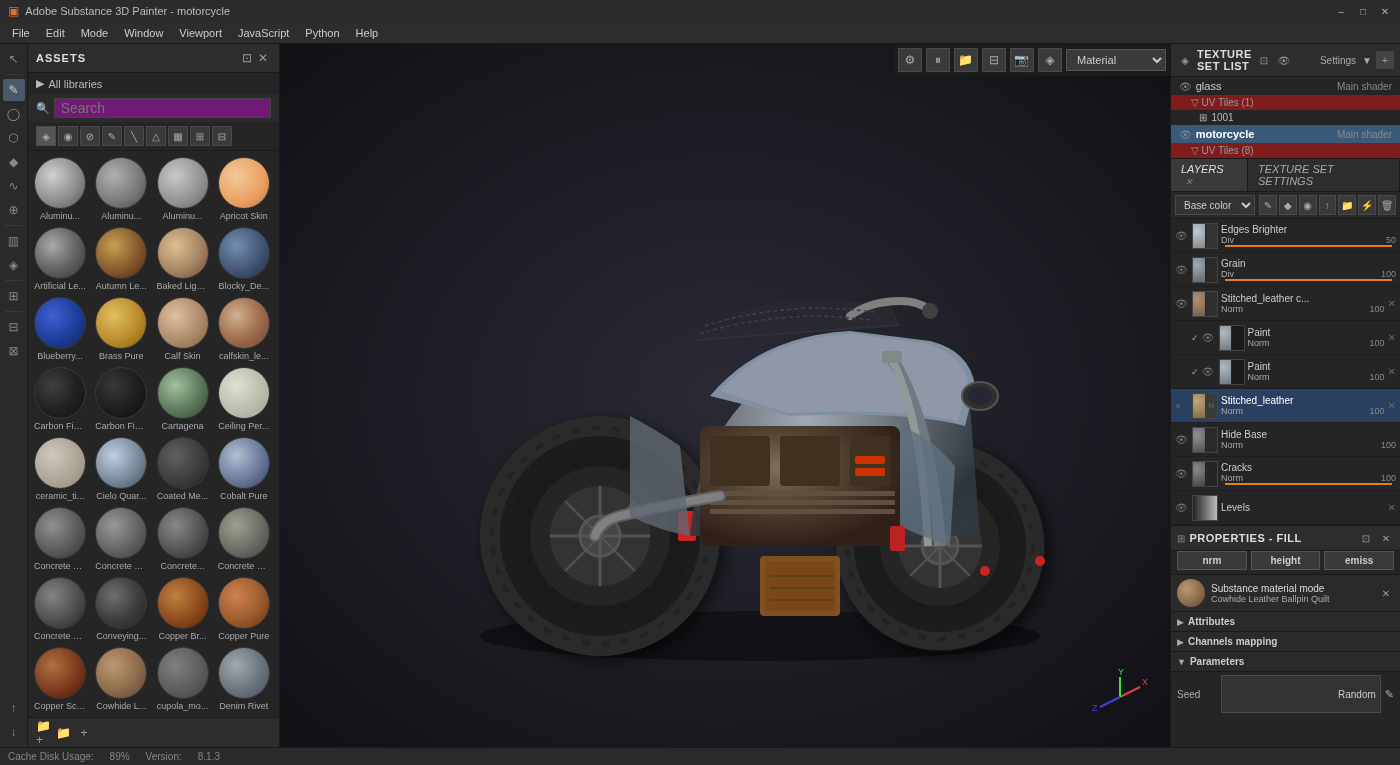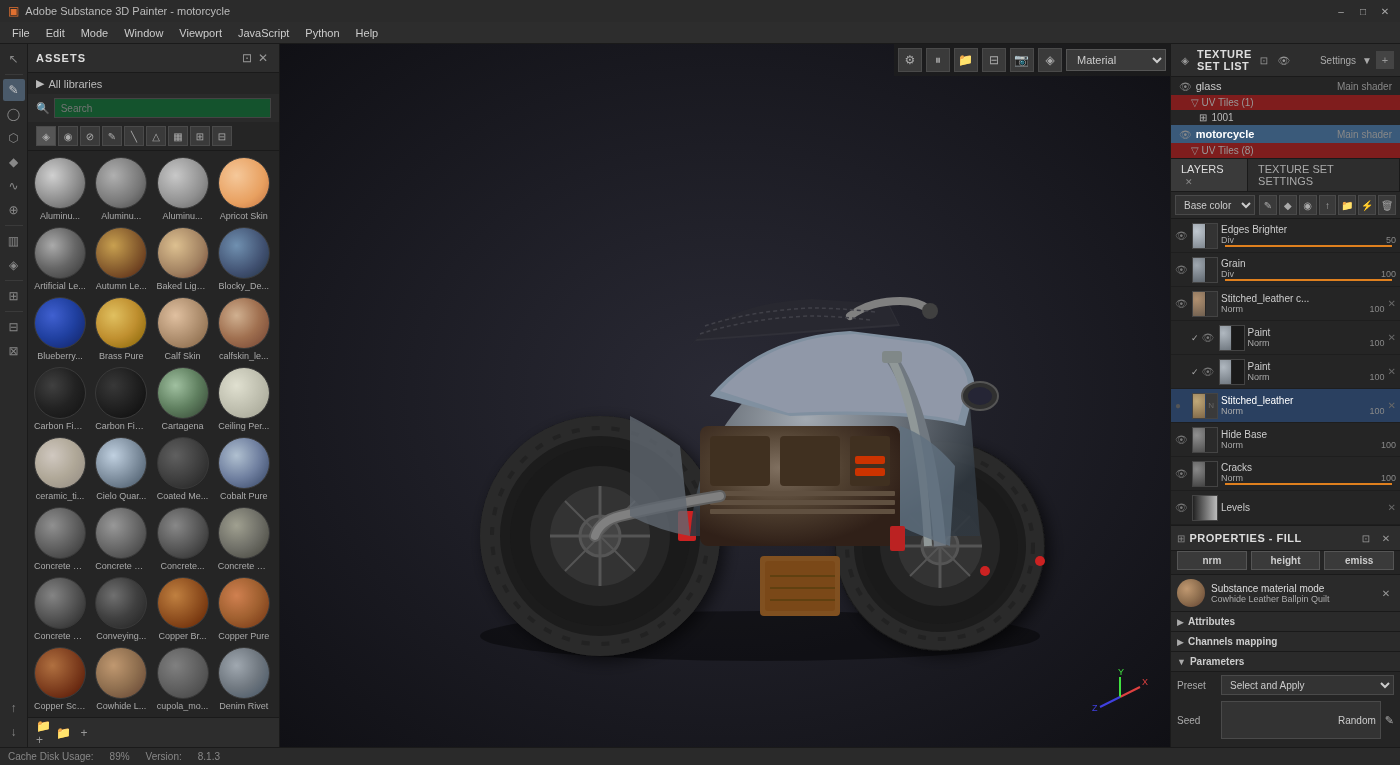--- a/index.html
+++ b/index.html
@@ -110,25 +110,25 @@
     }
     #search-bar {
       padding: 4px 8px;
       display: flex;
       align-items: center;
       gap: 4px;
       background: #2a2a2a;
     }
     #search-input {
       flex: 1;
-      background: #14532d;
+      background: #701a75;
       border: 1px solid #444;
       color: #ccc;
       padding: 2px 6px;
-      font-size: 10px;
+      font-size: 14px;
       height: 20px;
     }
     #assets-toolbar {
       display: flex;
       align-items: center;
       padding: 4px 8px;
       gap: 2px;
       border-bottom: 1px solid #1a1a1a;
     }
     .asset-tool-btn {
@@ -355,20 +355,21 @@
       display: flex;
       background: #2d2d2d;
       border-bottom: 1px solid #1a1a1a;
     }
     .layer-tab {
       padding: 4px 10px;
       cursor: pointer;
       color: #aaa;
       font-size: 11px;
       border-right: 1px solid #1a1a1a;
+      font-style: italic;
     }
     .layer-tab.active {
       background: #3a3a3a;
       color: #ddd;
     }
     .layer-tab-close {
       font-size: 9px;
       margin-left: 4px;
       color: #888;
     }
@@ -1239,26 +1240,20 @@
       <div class="collapse-section">
         <span class="collapse-arrow">▶</span>
         <span class="collapse-label">Channels mapping</span>
       </div>
 
       <div class="collapse-section">
         <span class="collapse-arrow">▼</span>
         <span class="collapse-label">Parameters</span>
       </div>
 
-      <div class="preset-row">
-        <span class="preset-label">Preset</span>
-        <select class="preset-select">
-          <option>Select and Apply</option>
-        </select>
-      </div>
 
       <div class="seed-row">
         <span class="seed-label">Seed</span>
         <div class="seed-value">
           <span>Random</span>
         </div>
         <div style="color:#aaa; font-size:11px; cursor:pointer;">✎</div>
       </div>
 
     </div>

